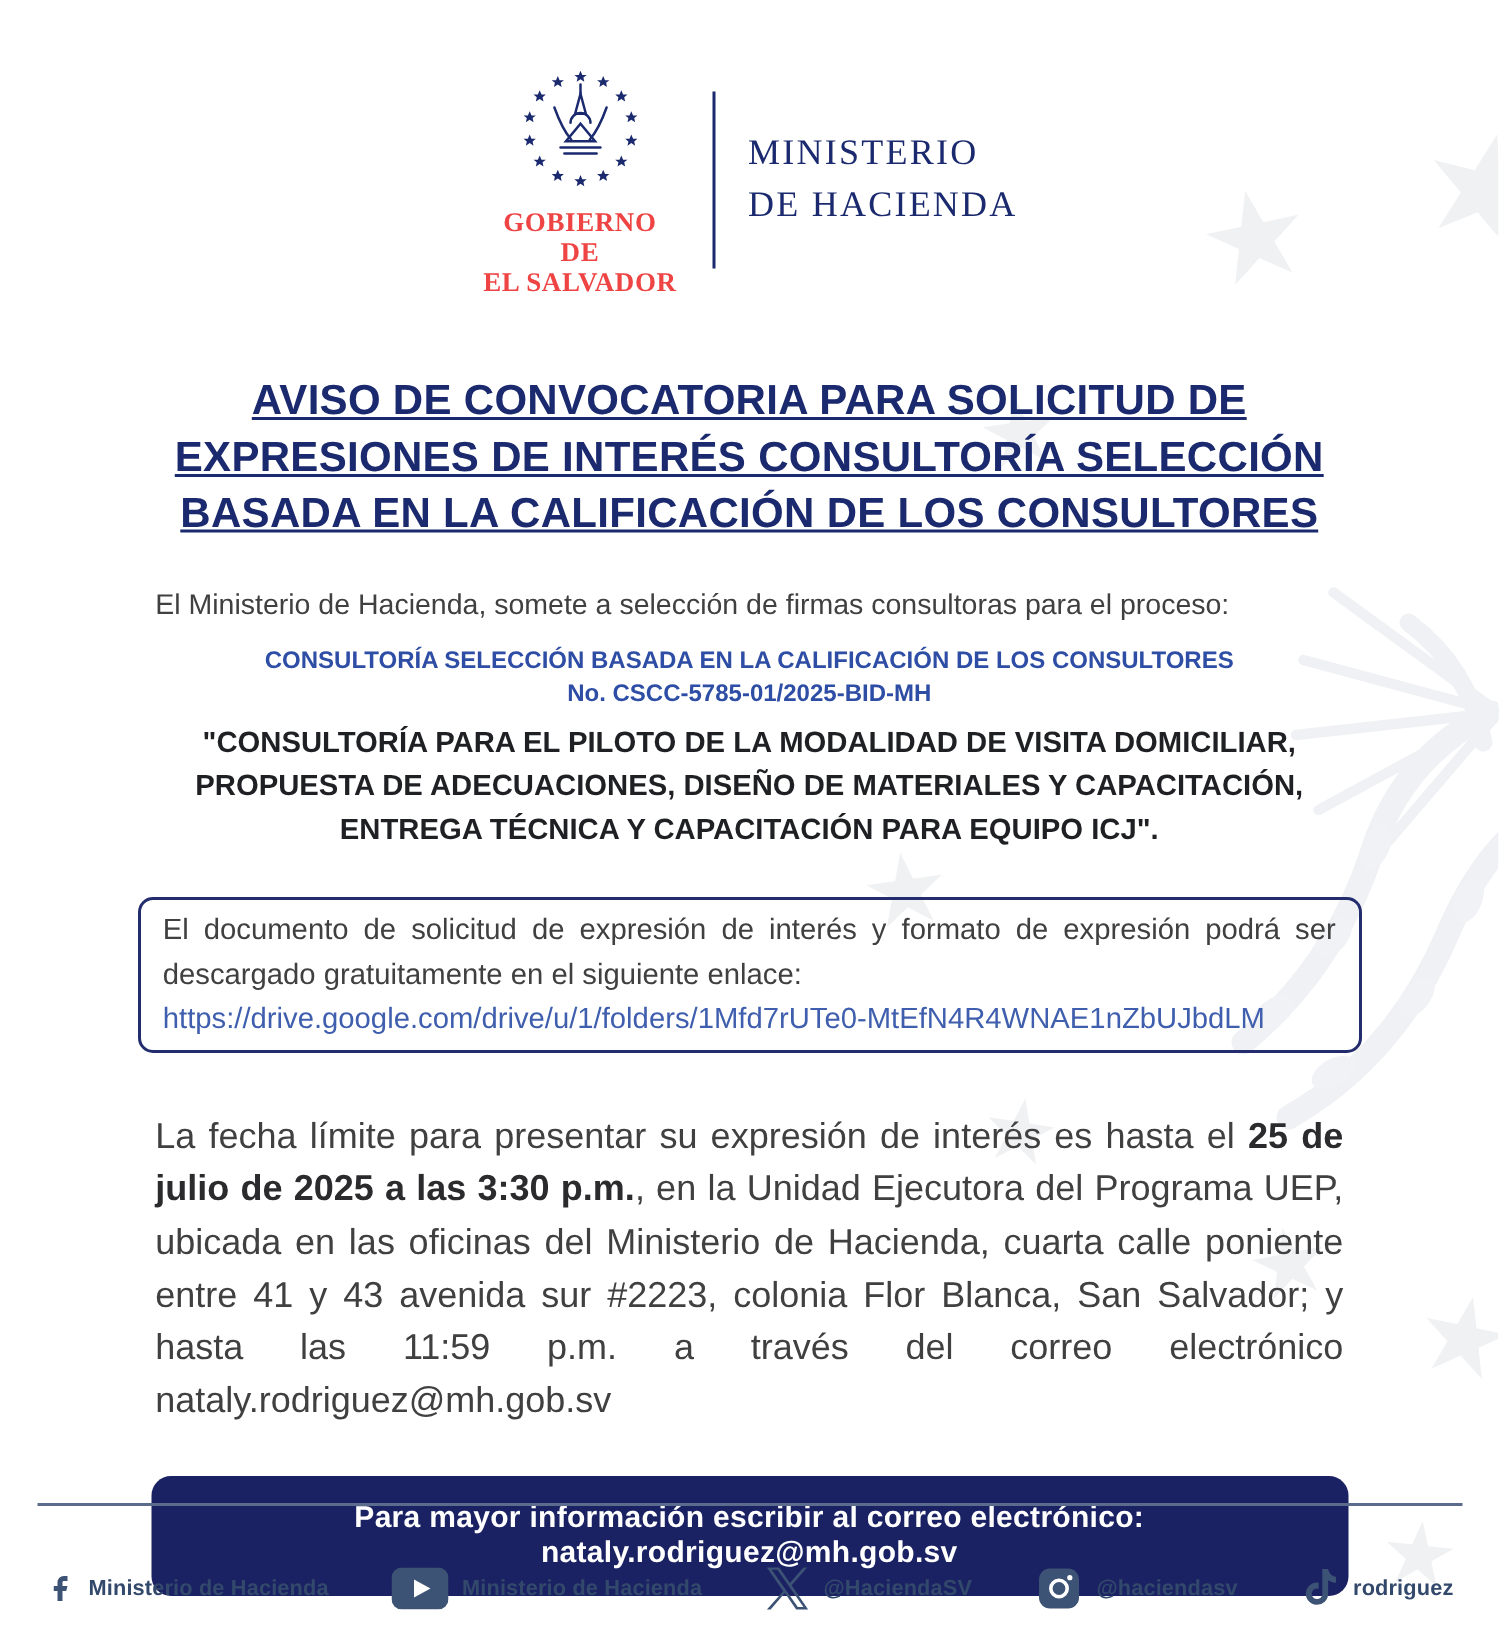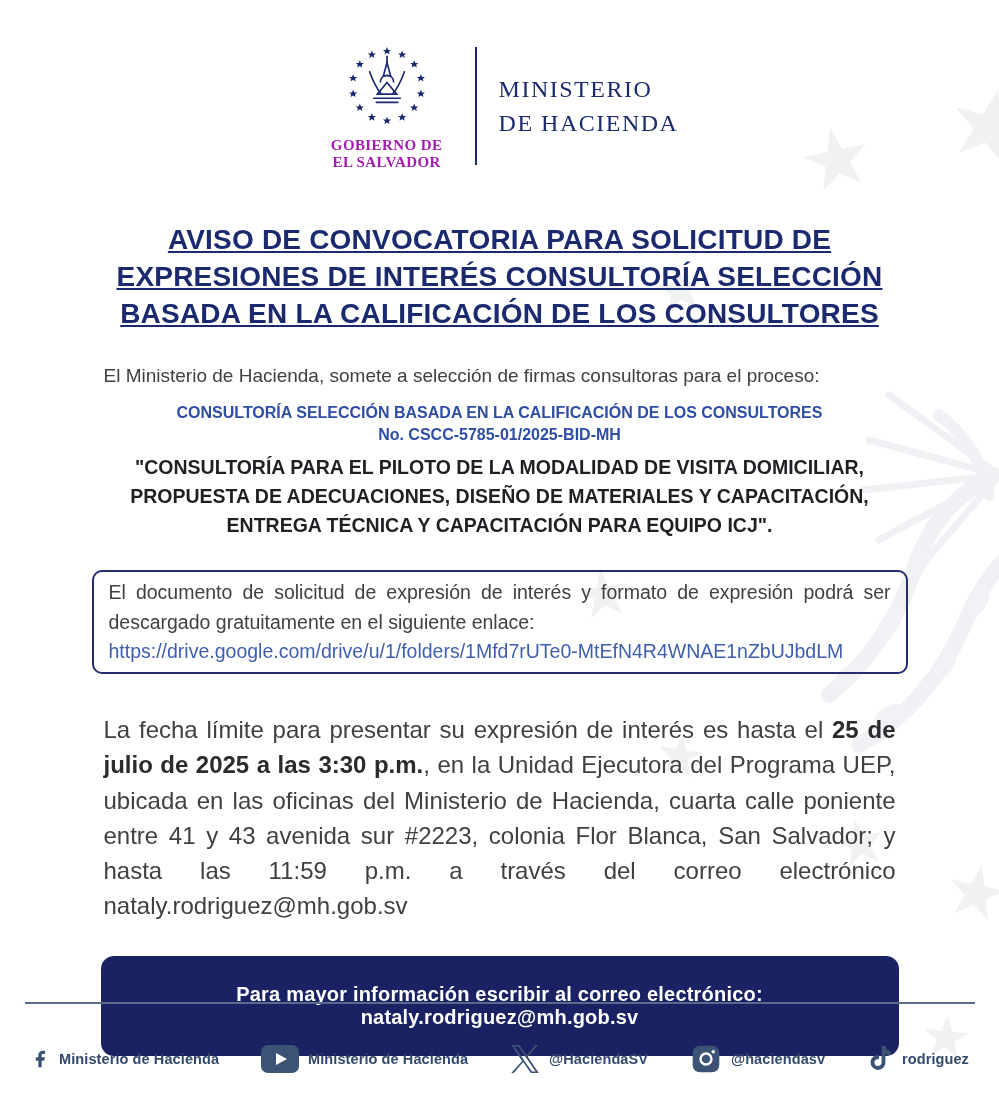--- a/index.html
+++ b/index.html
@@ -10,22 +10,22 @@
   
   .wm{position:absolute; z-index:0; pointer-events:none;}
   .wm-star{color:#f0f1f3; line-height:1; user-select:none;}
   
   .header{
     position:relative; z-index:1; display:flex; justify-content:center;
     align-items:center; gap:22px; padding-top:42px;
   }
   .logo-left{width:132px; text-align:center;}
   .gobierno{
-    font-family:"Liberation Serif", serif; font-weight:700; font-size:15px;
-    color:#a21caf; letter-spacing:.4px; line-height:1.12; margin-top:3px;
+    font-family:"Liberation Serif", serif; font-weight:700; font-size:18px;
+    color:#ef4444; letter-spacing:.4px; line-height:1.12; margin-top:3px;
     white-space:pre-line;
   }
   .logo-divider{width:2px; height:118px; background:#1b2a6e;}
   .ministry{
     font-family:"Liberation Serif", serif; font-size:24px; color:#1b2a6e;
     letter-spacing:1.5px; line-height:1.45; white-space:pre-line;
   }
   
   .title{
     position:relative; z-index:1; margin:50px auto 0; text-align:center;
@@ -56,21 +56,21 @@
     color:#3f5fae; text-decoration:none; word-break:break-all; display:block;
   }
   .deadline{
     position:relative; z-index:1; width:792px; margin:38px auto 0;
     font-size:24px; color:#404040; line-height:1.47; text-align:justify;
   }
   .deadline .b{font-weight:800; color:#2b2b2e;}
   .info-banner{
     position:relative; z-index:1; width:758px; margin:32px auto 0;
     background:#1b2263; color:#ffffff; border-radius:13px;
-    text-align:center; padding:27px 20px; font-weight:700; font-size:20px;
+    text-align:center; padding:17px 20px; font-weight:700; font-size:20px;
     letter-spacing:.2px;
   }
   .dateline{
     position:relative; z-index:1; margin:38px 54px 0 0; text-align:right;
     font-size:24px; color:#3c3c3c; white-space:pre;
   }
   
   .footer-divider{
     position:absolute; z-index:1; top:1002px; left:25px; width:950px;
     height:2px; background:#5a6b8b;

